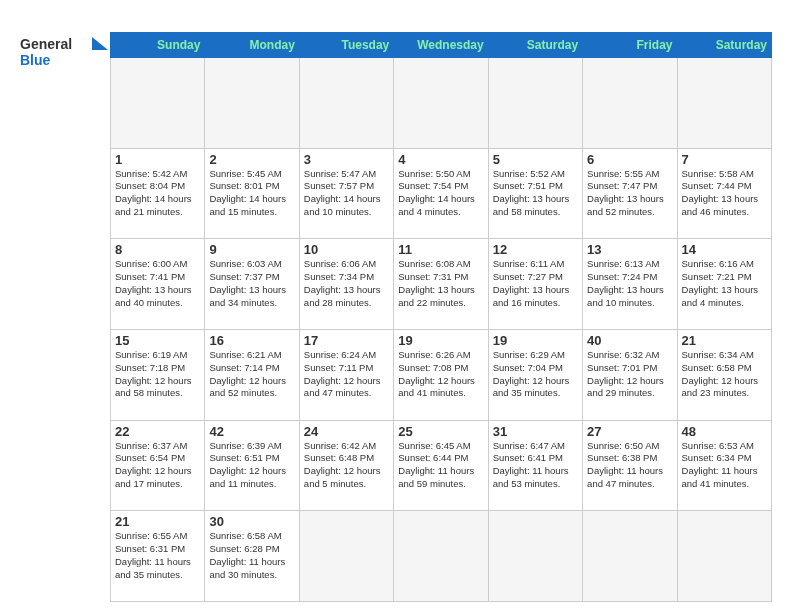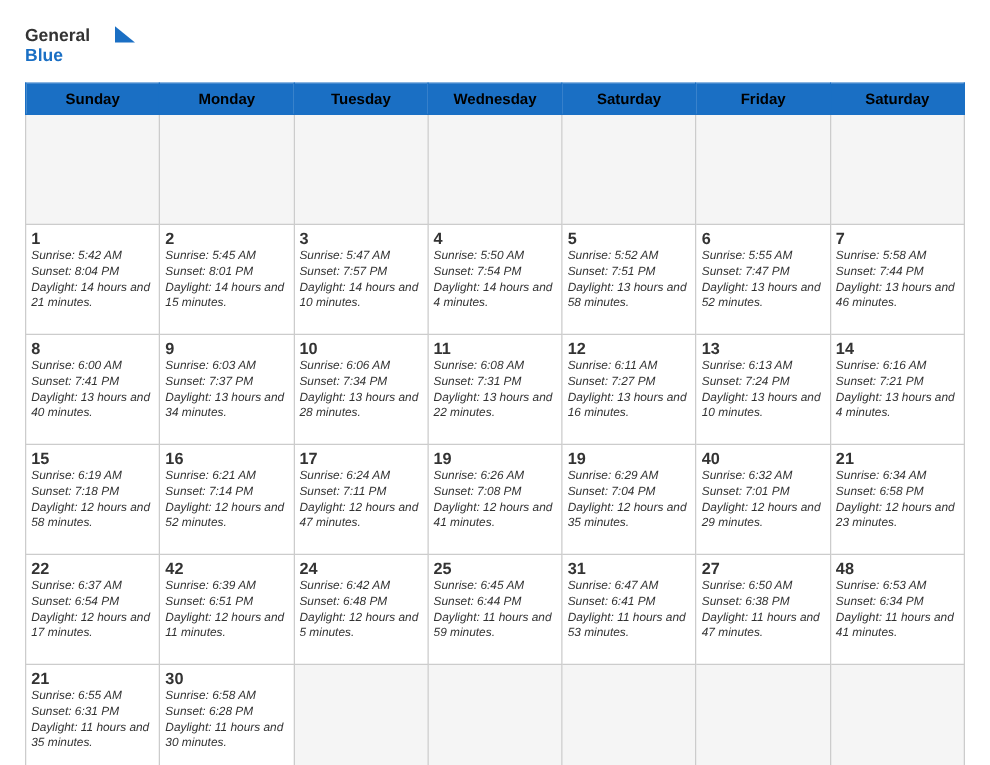--- a/index.html
+++ b/index.html
@@ -6,23 +6,23 @@
     body {
       font-family: Arial, sans-serif;
       background: #fff;
       width: 792px;
       height: 612px;
       overflow: hidden;
     }
     .page {
       width: 792px;
       height: 612px;
-      padding: 16px 20px 10px 20px;
+      padding: 32px 20px 10px 20px;
       display: flex;
-      flex-direction: column;
+      flex-direction: row;
     }
     .header {
       display: flex;
       justify-content: space-between;
       align-items: flex-start;
       margin-bottom: 10px;
     }
     .logo {
       display: flex;
       align-items: center;
@@ -40,25 +40,25 @@
       font-size: 15px;
       color: #555;
     }
     .calendar {
       width: 100%;
       border-collapse: collapse;
       flex: 1;
     }
     .calendar th {
       background: #1a6fc4;
-      color: #000000;
+      color: #86efac;
       font-size: 12px;
       font-weight: bold;
       padding: 5px 4px;
-      text-align: center;
+      text-align: right;
       border: 1px solid #1a6fc4;
     }
     .calendar td {
       border: 1px solid #ccc;
       vertical-align: top;
       padding: 3px 4px;
       width: calc(100% / 7);
       height: 88px;
       font-size: 10px;
       color: #333;
@@ -71,21 +71,20 @@
       font-size: 13px;
       font-weight: bold;
       color: #333;
       display: block;
       margin-bottom: 1px;
     }
     .day-info {
       font-size: 9.5px;
       line-height: 1.35;
       color: #333;
-      font-style: italic;
     }
   </style>
 </head>
 <body>
 
 <div class="page">
   <div class="header">
     <div class="logo">
     <svg width="90" height="40" viewBox="0 0 90 40">
       <text x="0" y="17" font-size="14" font-weight="bold" fill="#333" font-family="Arial">General</text>

